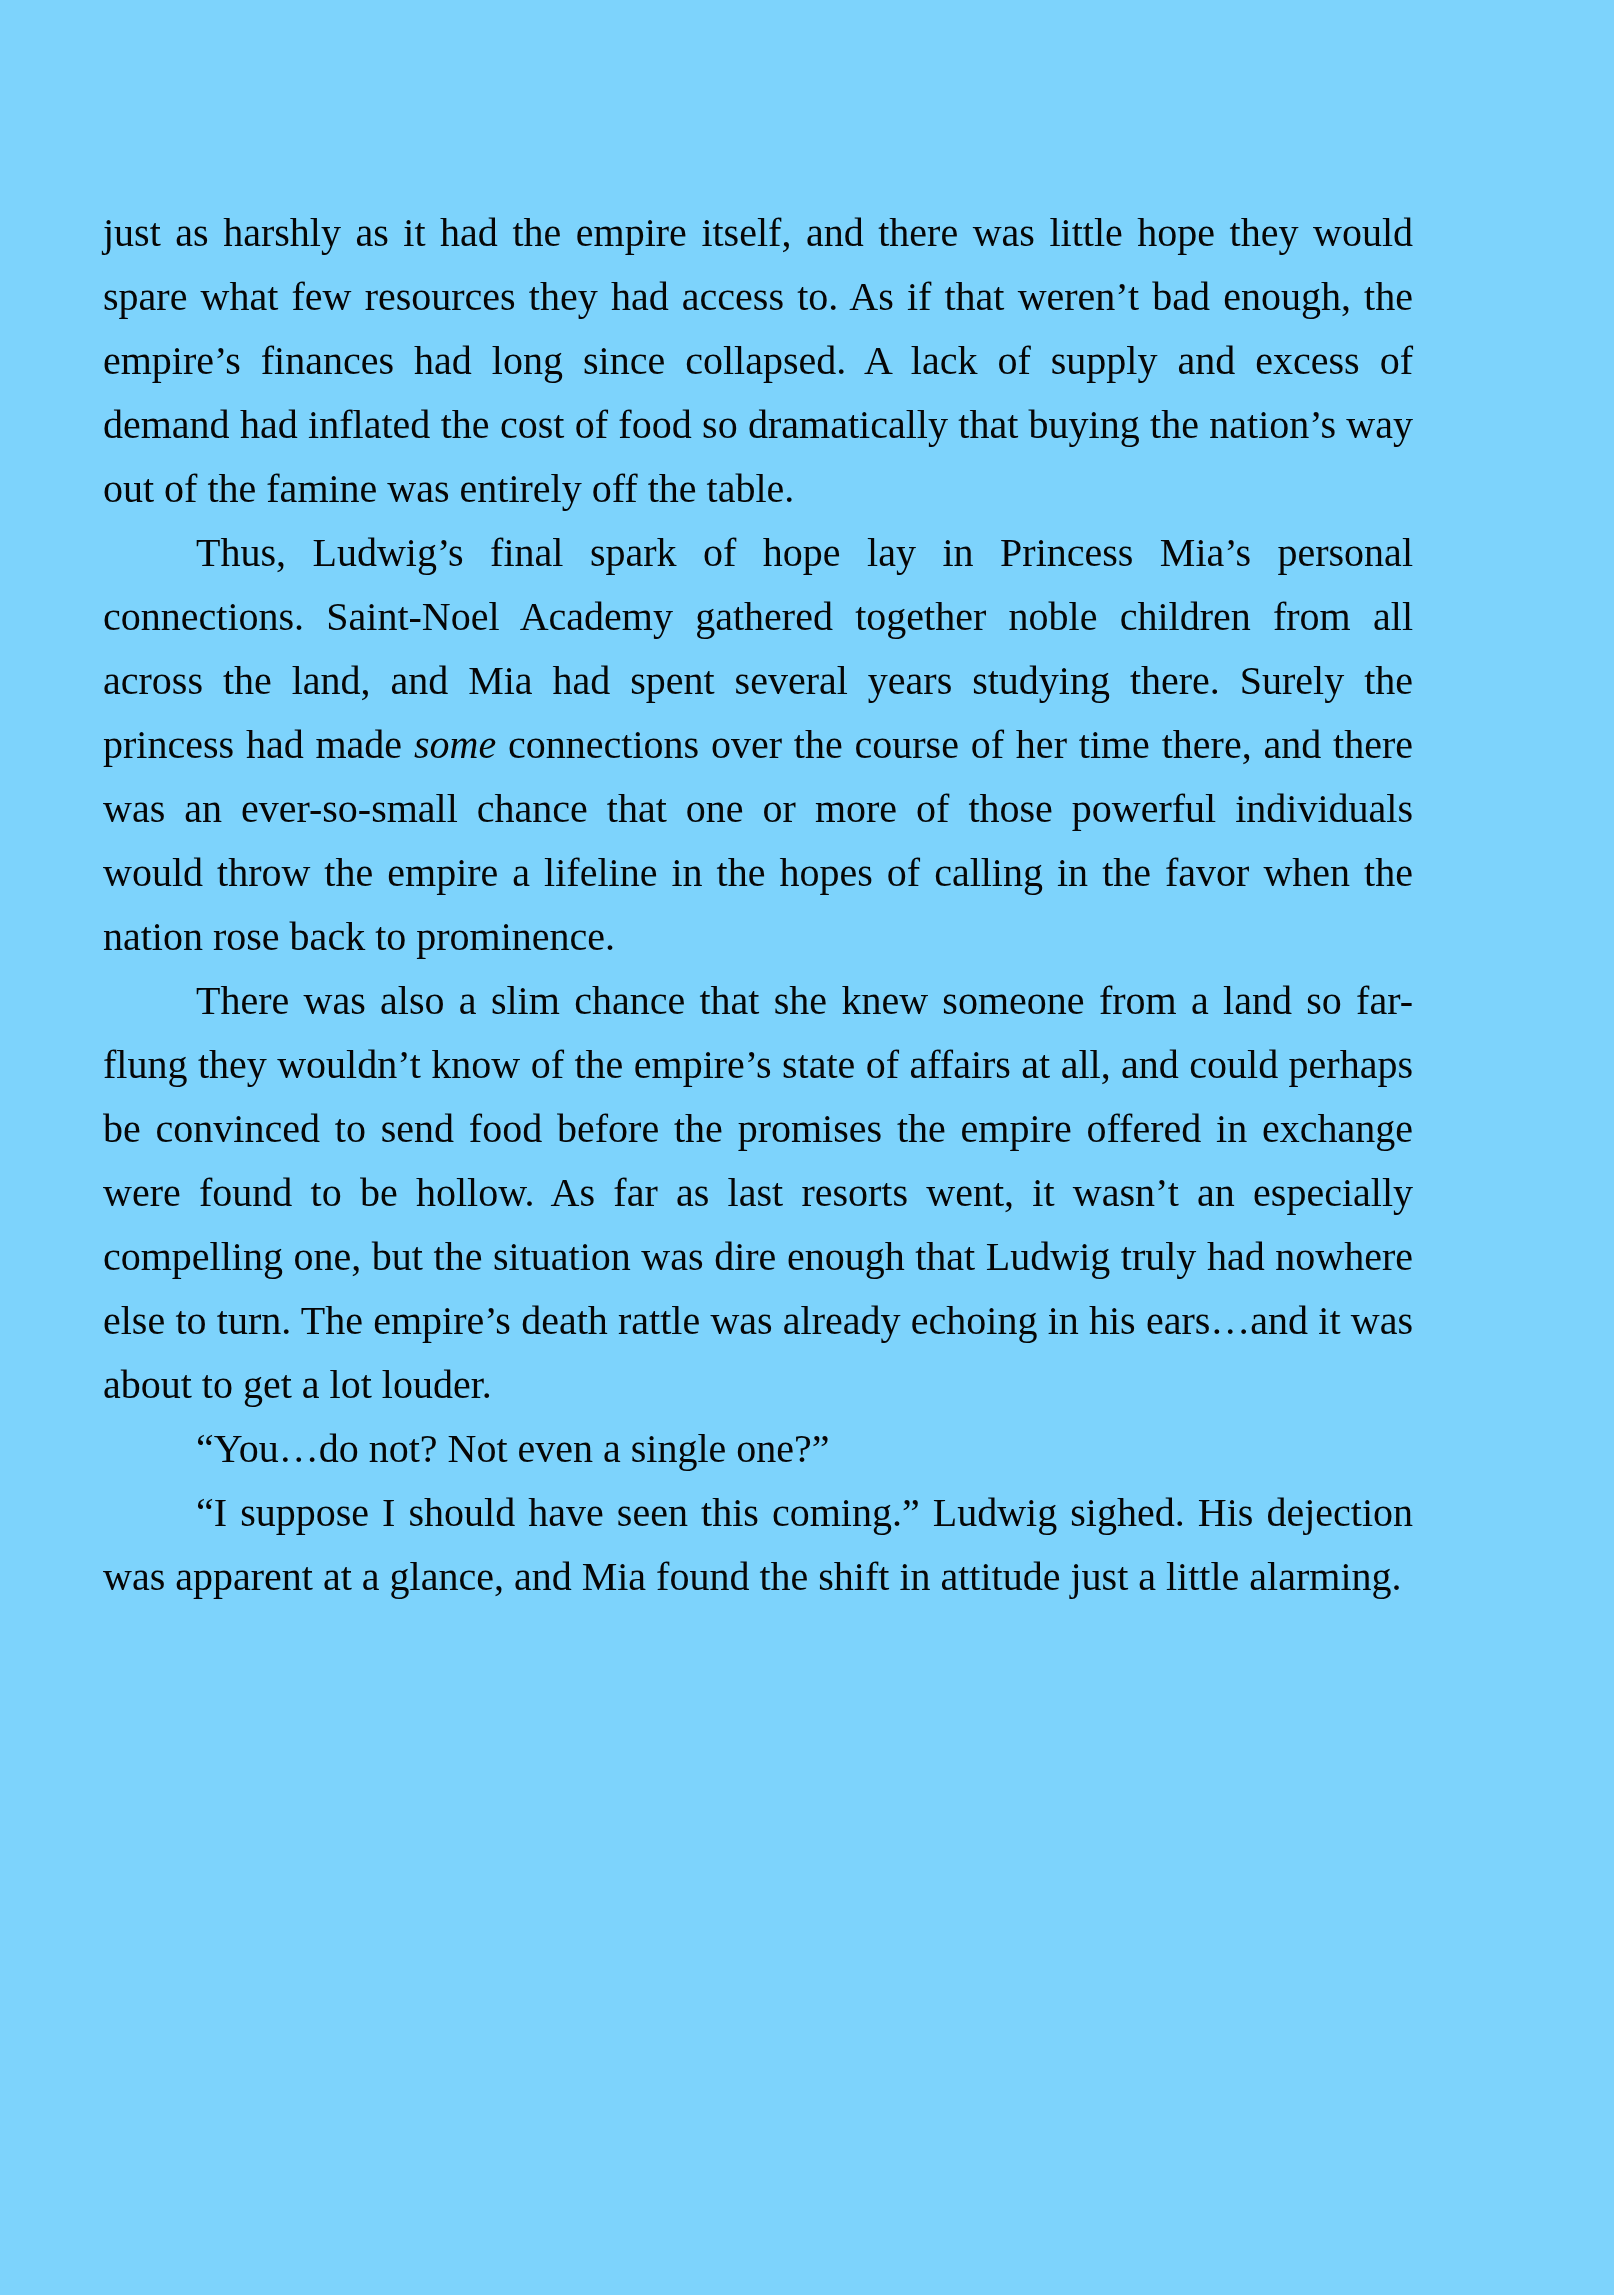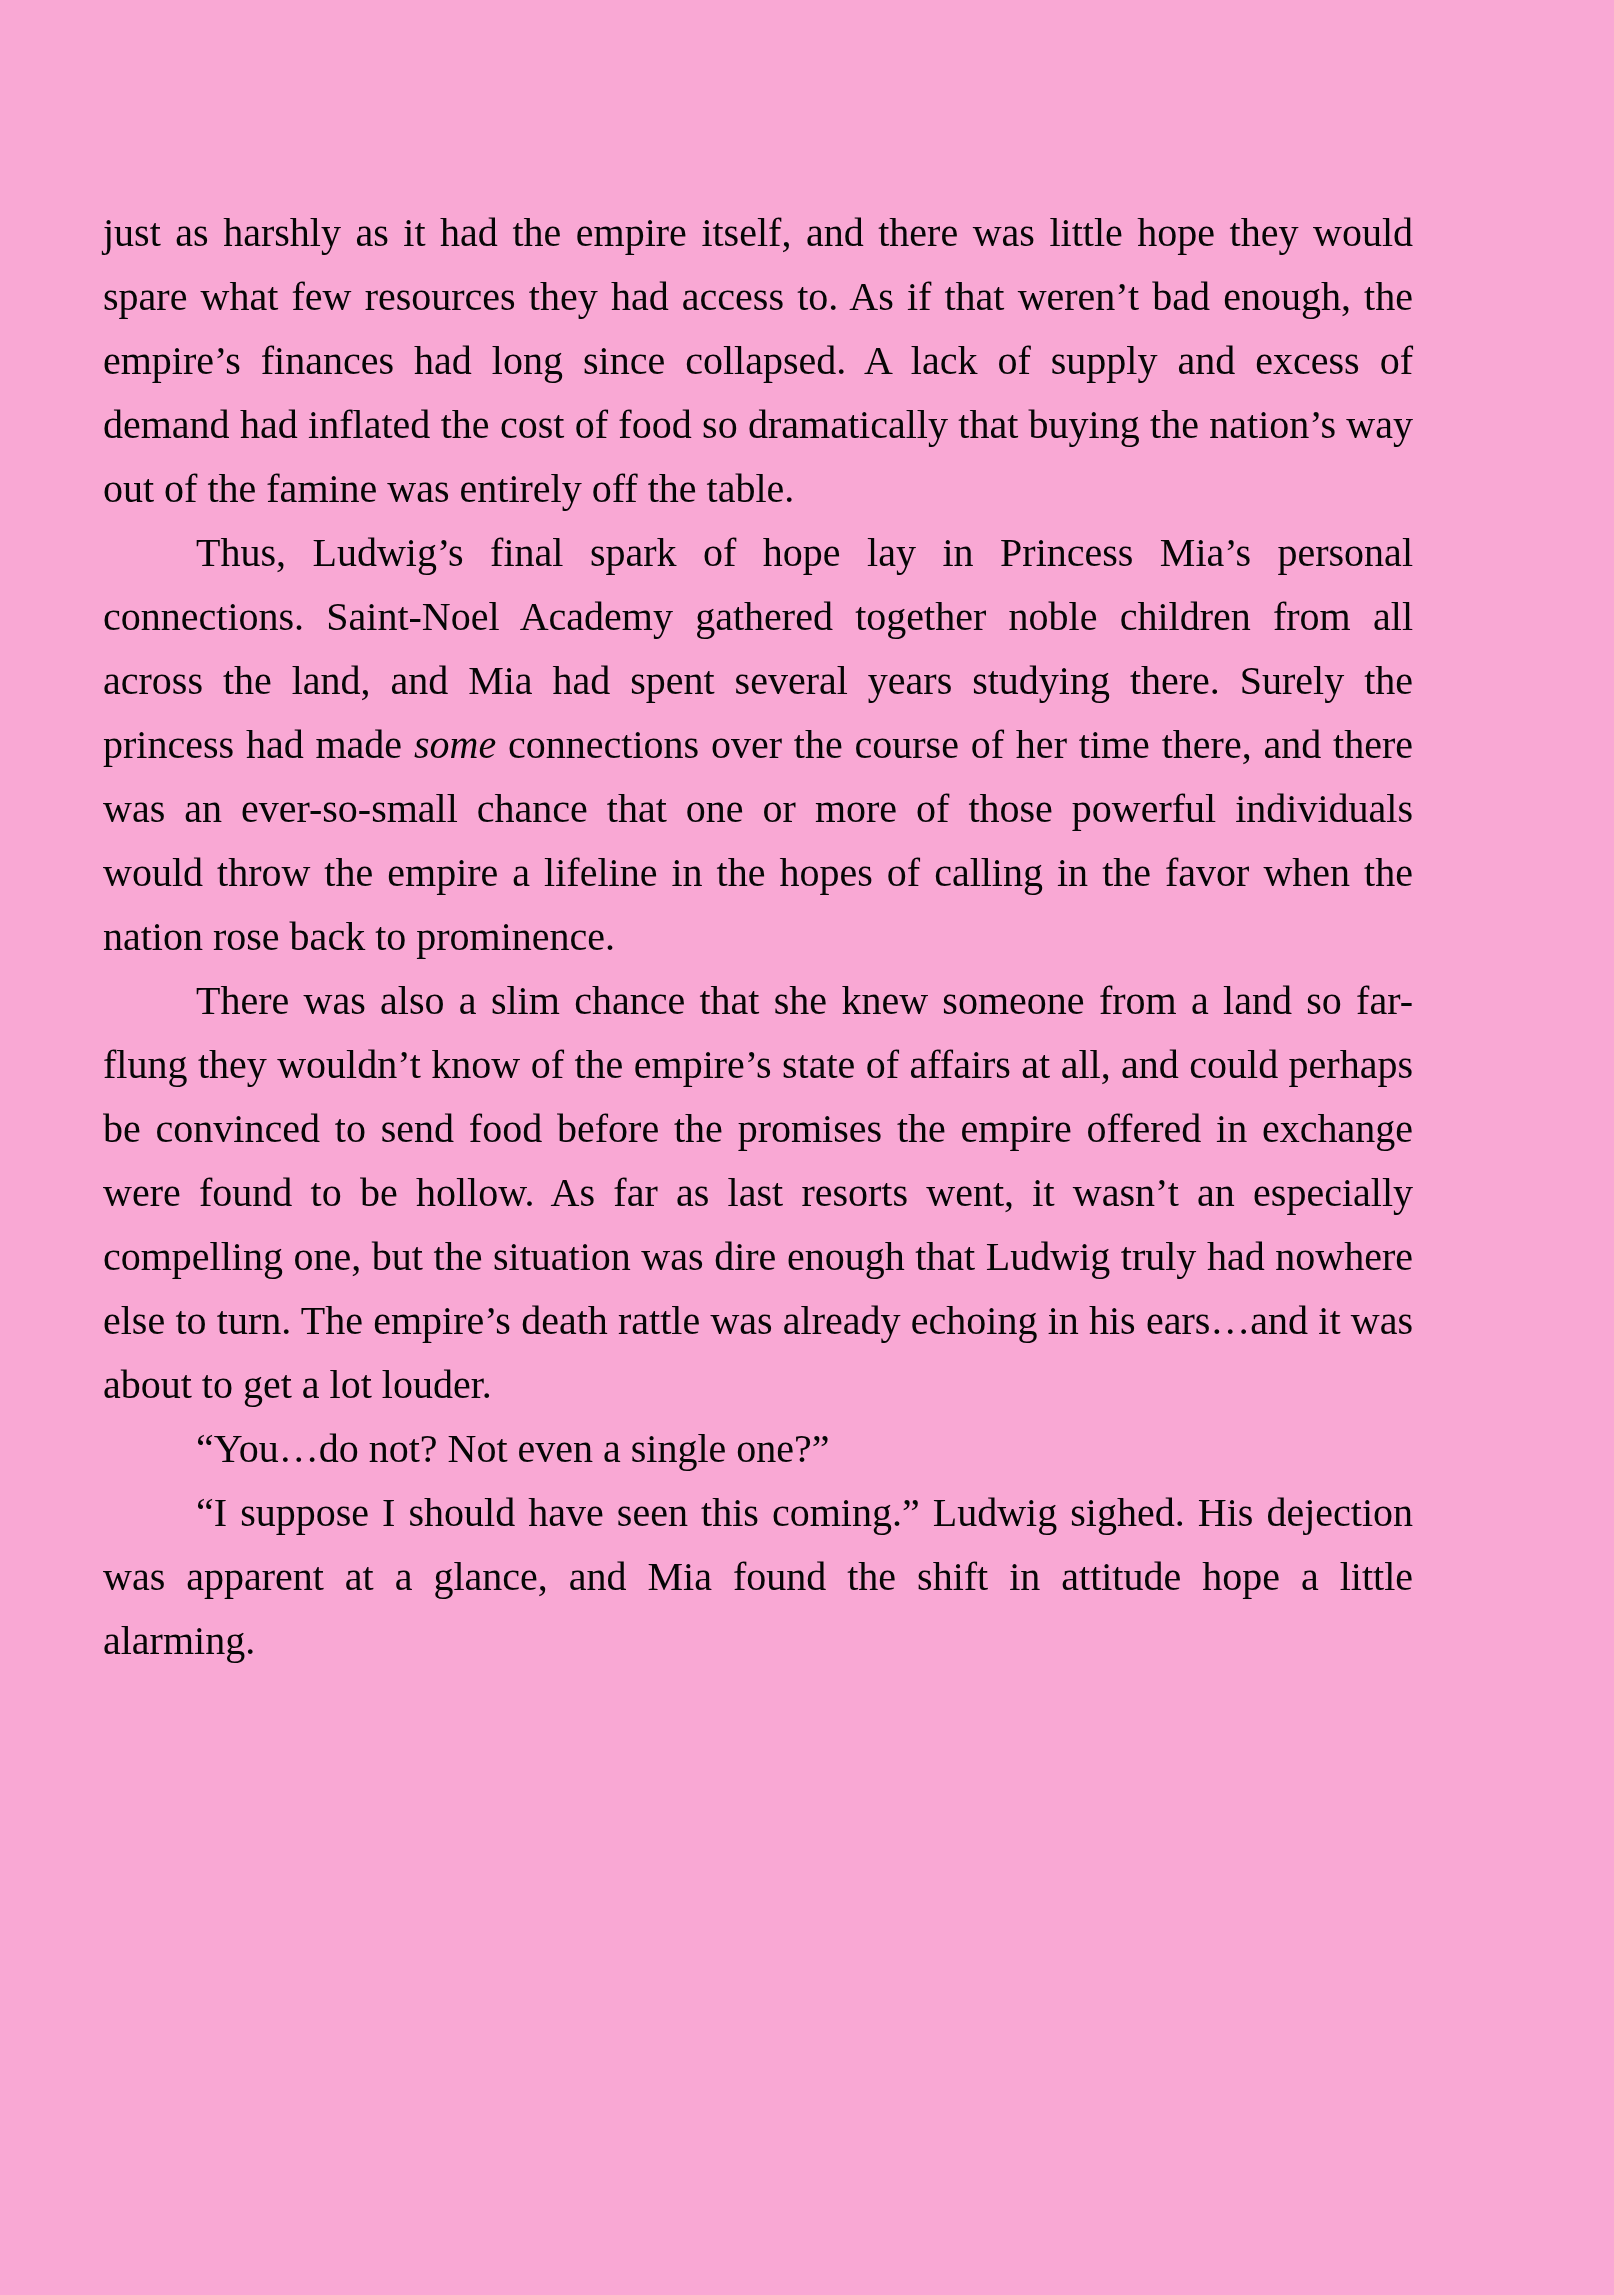--- a/index.html
+++ b/index.html
@@ -4,21 +4,21 @@
 <style>
   html, body {
     margin: 0;
     padding: 0;
     background: #ffffff;
   }
   .page {
     position: relative;
     width: 1614px;
     height: 2295px;
-    background: #f9a8d4;
+    background: #7dd3fc;
     overflow: hidden;
   }
   .text-block {
     position: absolute;
     left: 103px;
     top: 201px;
     width: 1310px;
     font-family: "Liberation Serif", "DejaVu Serif", serif;
     font-size: 40px;
     line-height: 64px;
@@ -39,16 +39,16 @@
 </style>
 </head>
 <body>
 
 <div class="page">
   <div class="text-block">
     <p class="continuation">just as harshly as it had the empire itself, and there was little hope they would spare what few resources they had access to. As if that weren’t bad enough, the empire’s finances had long since collapsed. A lack of supply and excess of demand had inflated the cost of food so dramatically that buying the nation’s way out of the famine was entirely off the table.</p>
     <p><span>Thus, Ludwig’s final spark of hope lay in Princess Mia’s personal connections. Saint-Noel Academy gathered together noble children from all across the land, and Mia had spent several years studying there. Surely the princess had made </span><em>some</em><span> connections over the course of her time there, and there was an ever-so-small chance that one or more of those powerful individuals would throw the empire a lifeline in the hopes of calling in the favor when the nation rose back to prominence.</span></p>
     <p>There was also a slim chance that she knew someone from a land so far-flung they wouldn’t know of the empire’s state of affairs at all, and could perhaps be convinced to send food before the promises the empire offered in exchange were found to be hollow. As far as last resorts went, it wasn’t an especially compelling one, but the situation was dire enough that Ludwig truly had nowhere else to turn. The empire’s death rattle was already echoing in his ears…and it was about to get a lot louder.</p>
     <p>“You…do not? Not even a single one?”</p>
-    <p>“I suppose I should have seen this coming.” Ludwig sighed. His dejection was apparent at a glance, and Mia found the shift in attitude hope a little alarming.</p>
+    <p>“I suppose I should have seen this coming.” Ludwig sighed. His dejection was apparent at a glance, and Mia found the shift in attitude just a little alarming.</p>
   </div>
 </div>
 
 
 </body></html>

